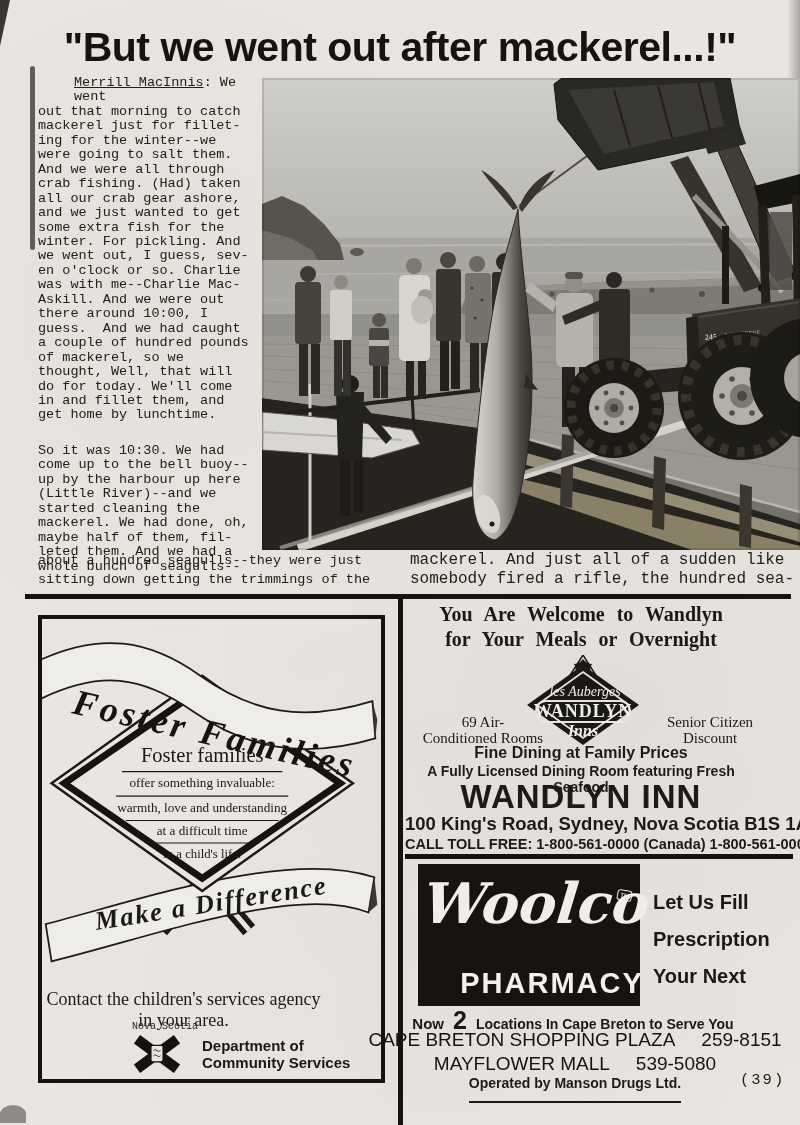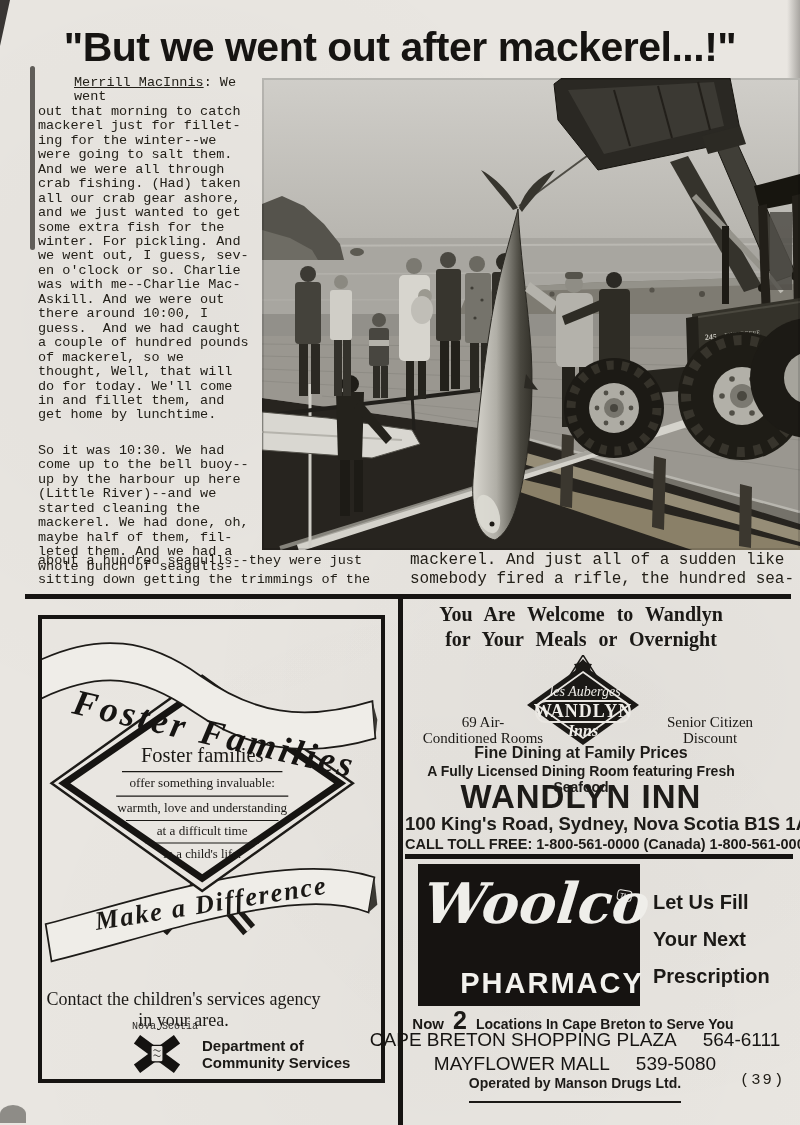--- a/index.html
+++ b/index.html
@@ -428,31 +428,31 @@
   </section>
 
   <section class="woolco rightzone-text">
     <div class="woolco-box">
       <div class="woolco-script">Woolco</div>
       <div class="woolco-tm">TM</div>
       <div class="woolco-pharmacy">PHARMACY</div>
     </div>
     <div class="woolco-tagline">
       <div>Let Us Fill</div>
+      <div>Prescription</div>
       <div>Your Next</div>
-      <div>Prescription</div>
     </div>
     <div class="woolco-nowline">
       <span class="woolco-now">Now</span>
       <span class="woolco-count">2</span>
       <span class="woolco-loclabel">Locations In Cape Breton to Serve You</span>
     </div>
     <div class="woolco-locrow r1">
       <span>CAPE BRETON SHOPPING PLAZA</span>
-      <span>564-6111</span>
+      <span>259-8151</span>
     </div>
     <div class="woolco-locrow r2">
       <span>MAYFLOWER MALL</span>
       <span>539-5080</span>
     </div>
     <div class="woolco-operated">
       <span>Operated by Manson Drugs Ltd.</span>
     </div>
   </section>
 

